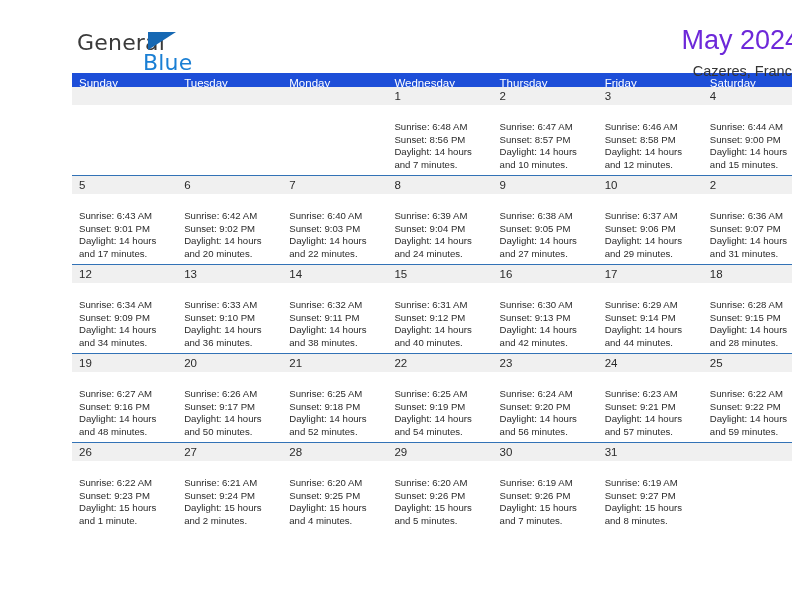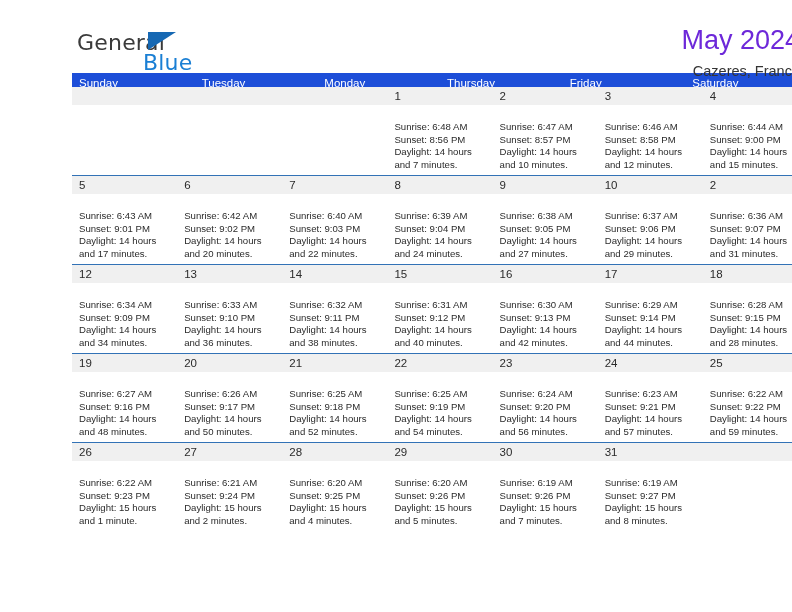--- a/index.html
+++ b/index.html
@@ -161,20 +161,21 @@
       <div class="cal-title">May 2024</div>
       <div class="cal-subtitle">Cazeres, France</div>
     </div>
   </div>
 
   <div class="calendar">
     <div class="dow-row" id="dow-row">
         <div class="dow-cell">Sunday</div>
         <div class="dow-cell">Tuesday</div>
         <div class="dow-cell">Monday</div>
+        <div class="dow-cell">Wednesday</div>
         <div class="dow-cell">Thursday</div>
         <div class="dow-cell">Friday</div>
         <div class="dow-cell">Saturday</div>
       </div>
     <div id="weeks-container">
         <div class="week">
           <div class="week-inner">
             <div class="day empty">
               <div class="daynum-band">
                 <div class="daynum"></div>

